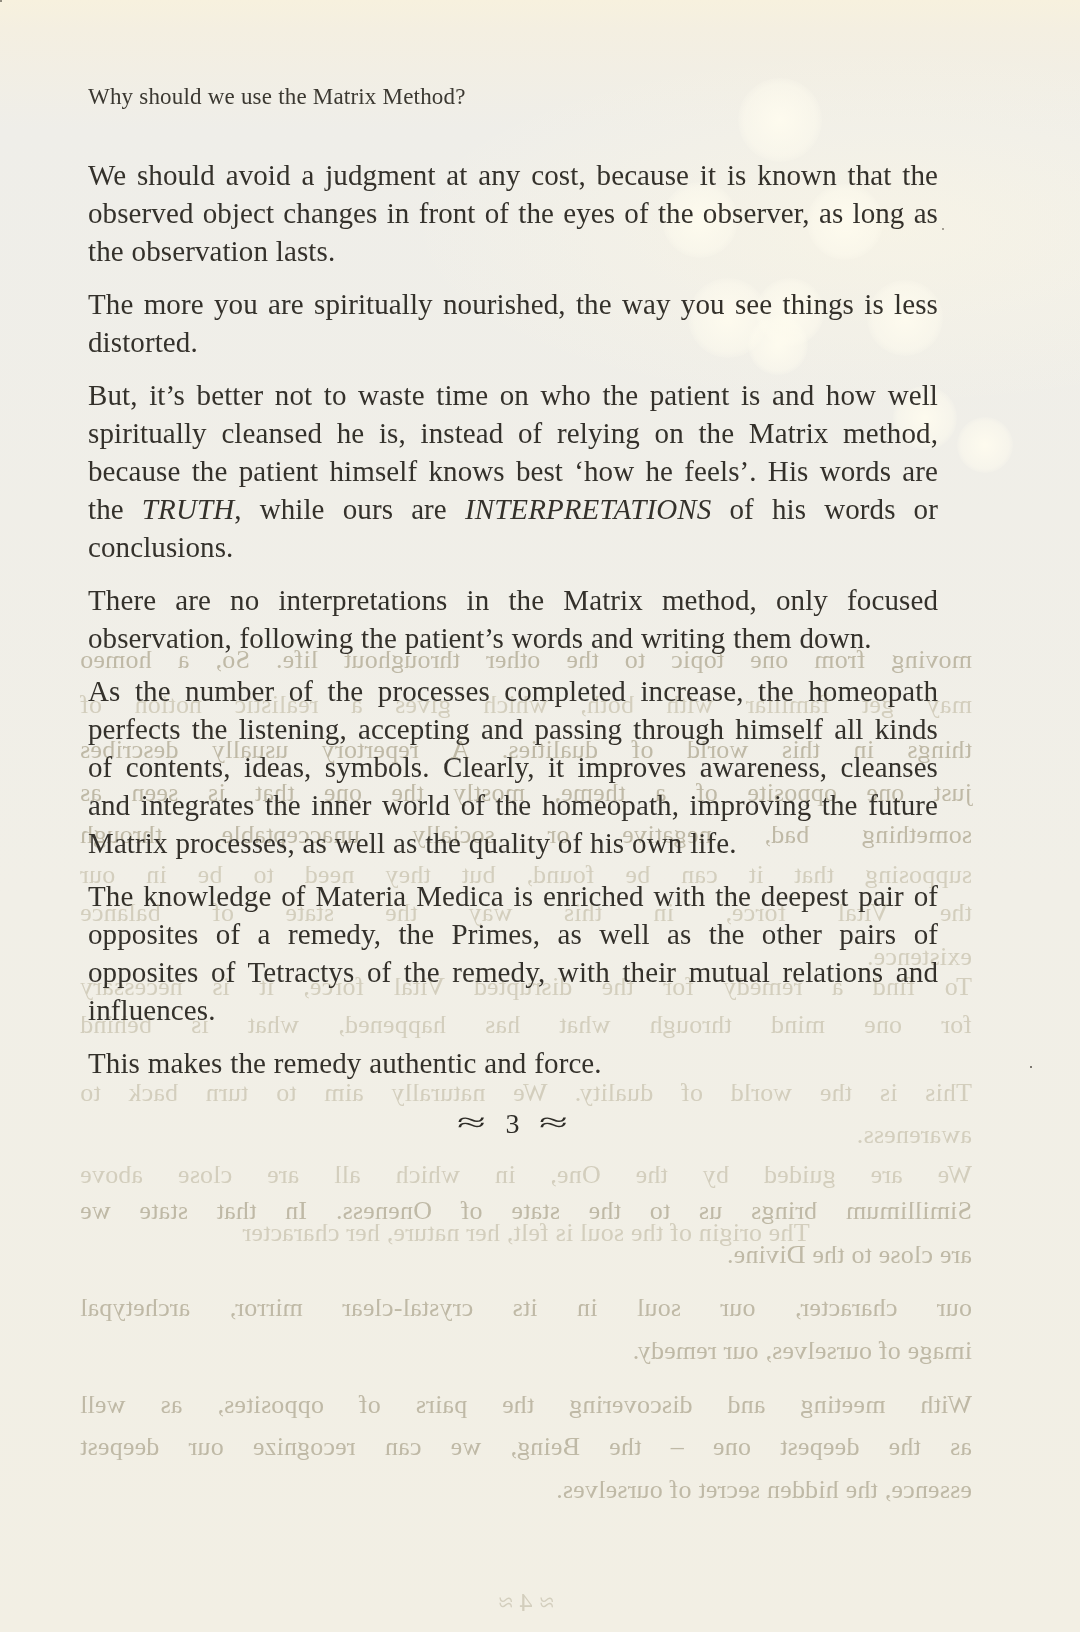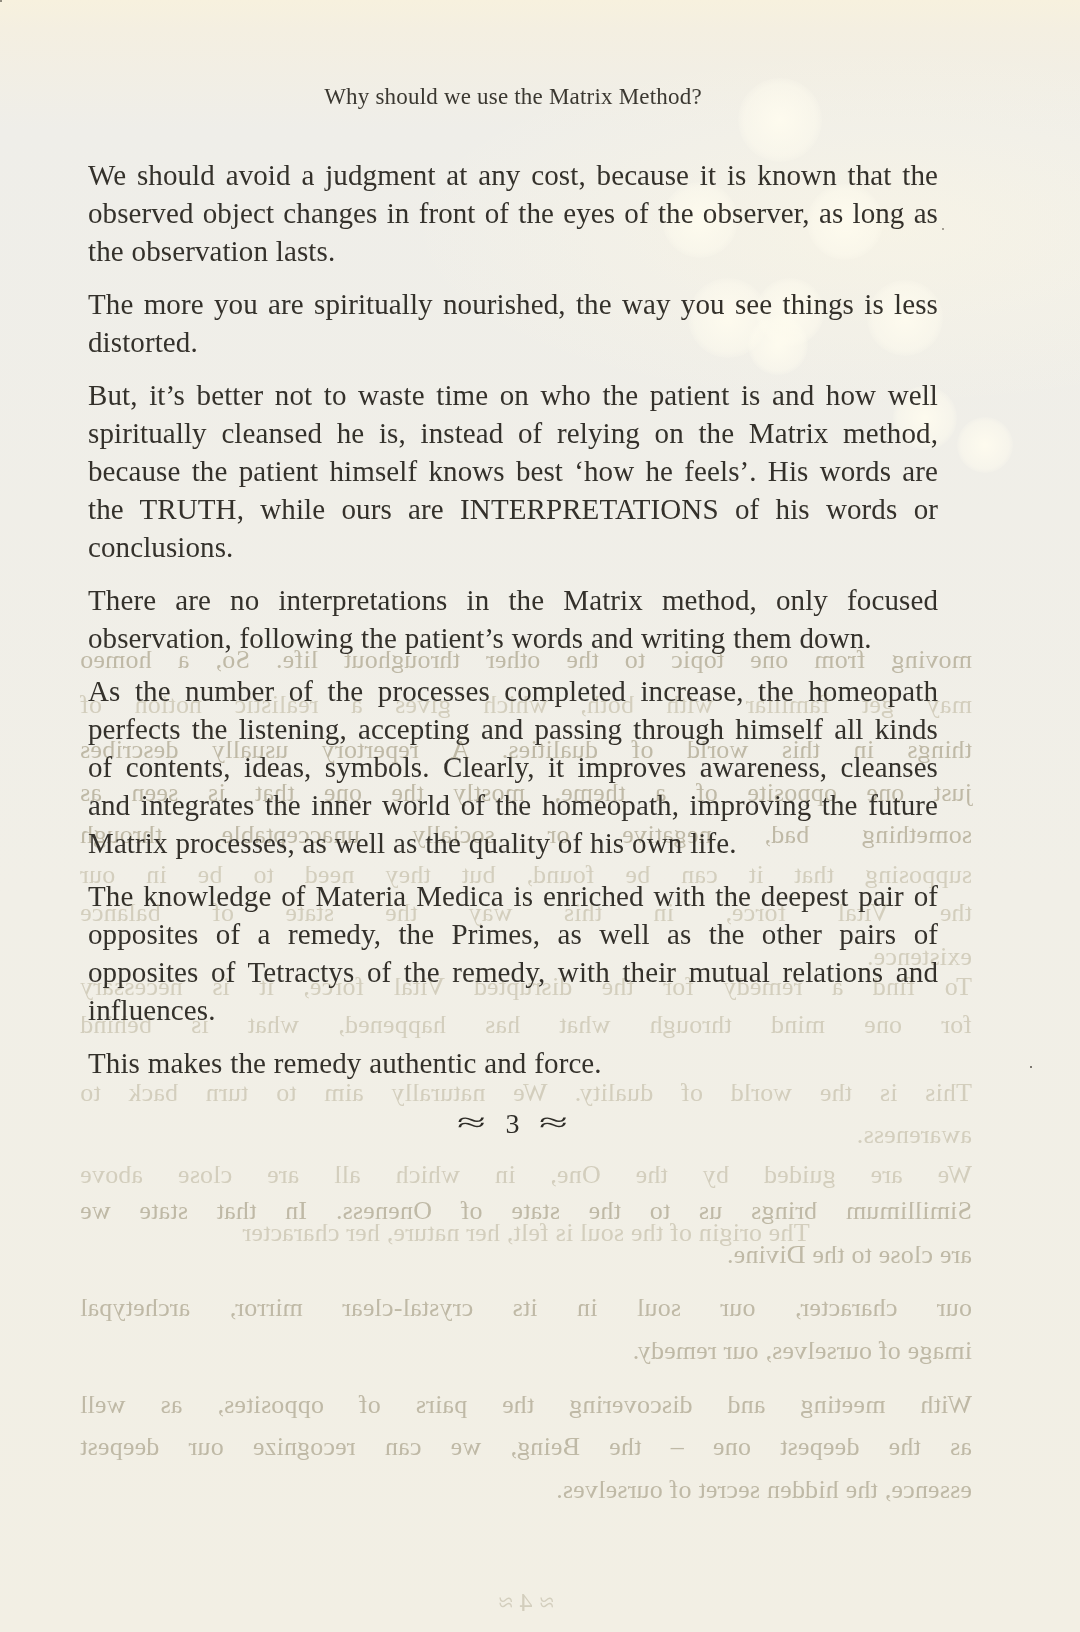--- a/index.html
+++ b/index.html
@@ -53,33 +53,33 @@
       88px 1588px 0 -1px #8a857a, 1044px 1344px 0 -1px #8a857a, 250px 35px 0 -1px #8a857a;
   }
   .content{
     position:relative;
     padding:84px 142px 0 88px;
     color:var(--ink);
   }
   .header{
     margin:0 0 46px 0;
     font-size:23px;font-weight:normal;
-    text-align:center;
+    text-align:left;
     letter-spacing:0.2px;
     color:#3b3831;
   }
   .para{
     margin:0 0 15px 0;
     font-size:29px;line-height:38px;
     text-align:justify;
     letter-spacing:0.1px;word-spacing:0.5px;
     hyphens:none;
   }
   .seg{font-style:normal;}
-  .seg.italic{}
+  .seg.italic{font-style:italic;}
   .pagenum{
     margin-top:26px;
     text-align:center;
     font-size:28px;color:#2f2d28;
     letter-spacing:1px;
   }
   .tilde{
     display:inline-block;
     transform:scaleX(2.1) scaleY(1.05);
     font-size:25px;

